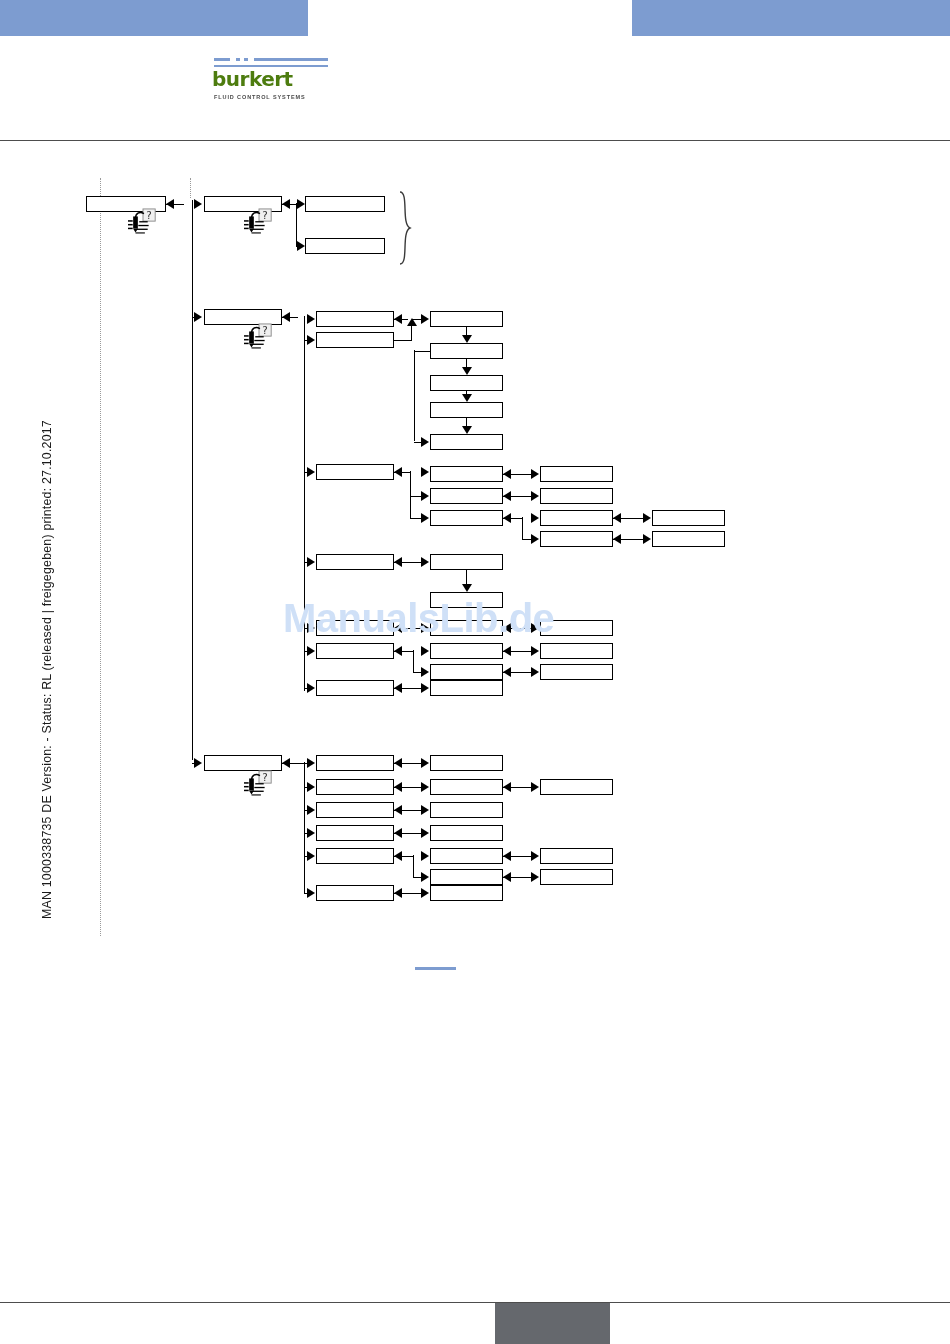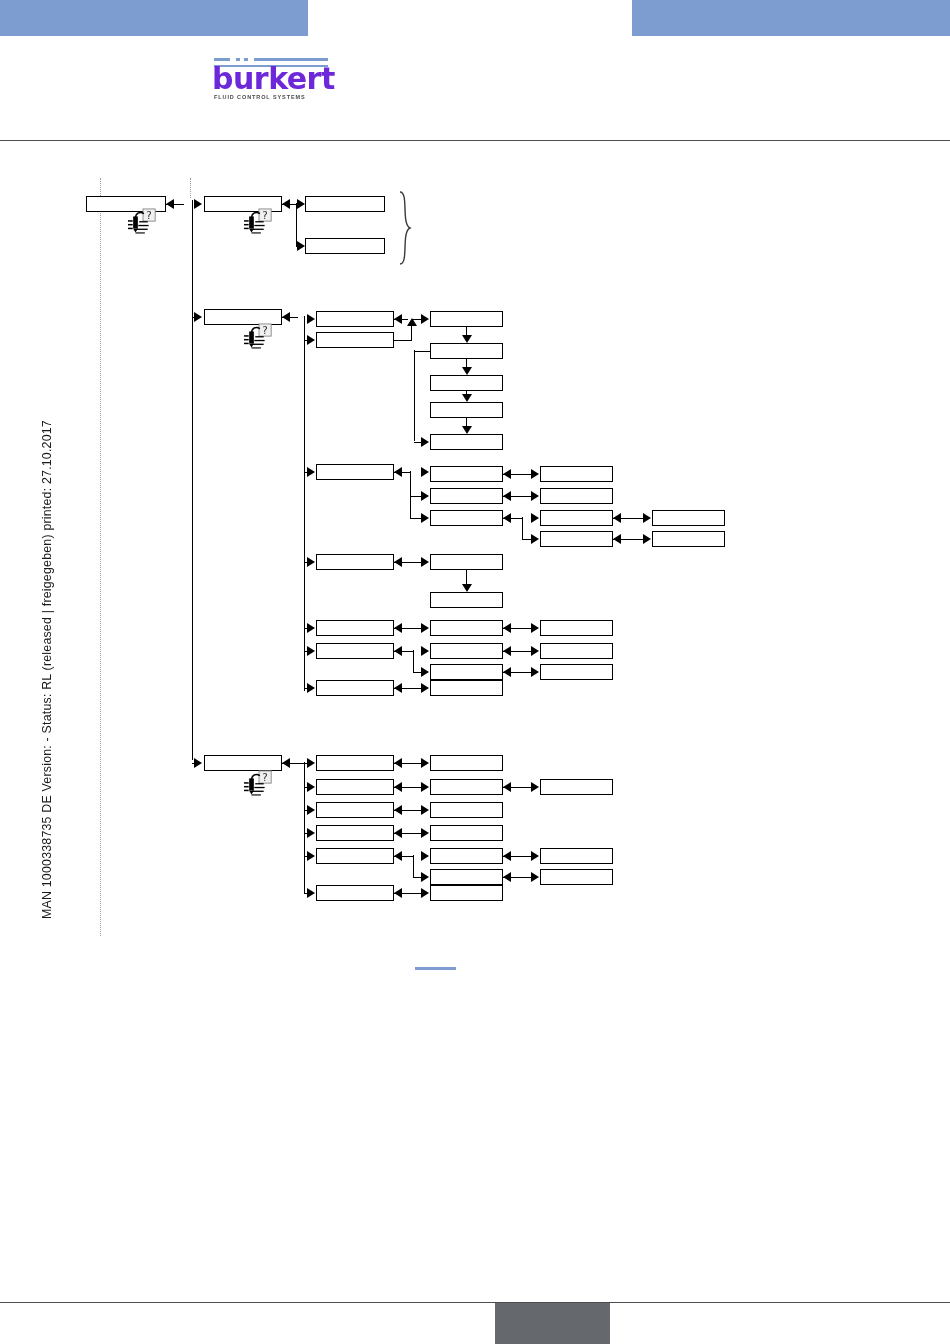--- a/index.html
+++ b/index.html
@@ -13,22 +13,22 @@
 
   
   .hdr-bar{position:absolute;top:0;height:36px;background:#7d9cd0;}
   .hdr-bar.left{left:0;width:308px;}
   .hdr-bar.right{left:632px;width:318px;}
 
   .logo{position:absolute;left:212px;top:56px;width:118px;height:44px;}
   .logo .lg-word{
     position:absolute;left:0;top:8px;
     font-family:"DejaVu Sans","Liberation Sans",sans-serif;
-    font-weight:700;font-size:30px;line-height:30px;
-    letter-spacing:-0.5px;color:#6d28d9;text-align:center;
+    font-weight:700;font-size:20px;line-height:30px;
+    letter-spacing:-0.5px;color:#4d7c0f;text-align:center;
   }
   .logo .lg-rule{position:absolute;left:2px;top:9px;width:114px;height:2px;background:#7d9cd0;}
   .logo .lg-dash{position:absolute;top:2px;height:3px;background:#7d9cd0;}
   .logo .lg-sub{
     position:absolute;left:2px;top:38px;
     font-size:5.5px;font-weight:700;letter-spacing:0.9px;color:#4a4a4a;
     font-family:"Liberation Sans",sans-serif;white-space:nowrap;
   }
 
   .hdr-rule{position:absolute;left:0;top:140px;width:950px;height:1px;background:#4d4d4d;}
@@ -389,17 +389,18 @@
       <rect x="0" y="21" width="5" height="1.6" fill="#000"></rect>
       <rect x="12" y="14" width="9" height="1.4" fill="#000"></rect>
       <rect x="11" y="18" width="11" height="1.4" fill="#000"></rect>
       <rect x="9" y="22" width="12" height="1.4" fill="#000"></rect>
       <rect x="8" y="26" width="10" height="1.2" fill="#000"></rect>
     </svg>
 
     <div class="blueline" style="left:415px;top:967px;width:41px;"></div>
   </div>
 
+  <div class="watermark">ManualsLib.de</div>
 
   <div class="ftr-rule"></div>
   <div class="ftr-block"></div>
 
 </div>
 
 </body></html>

